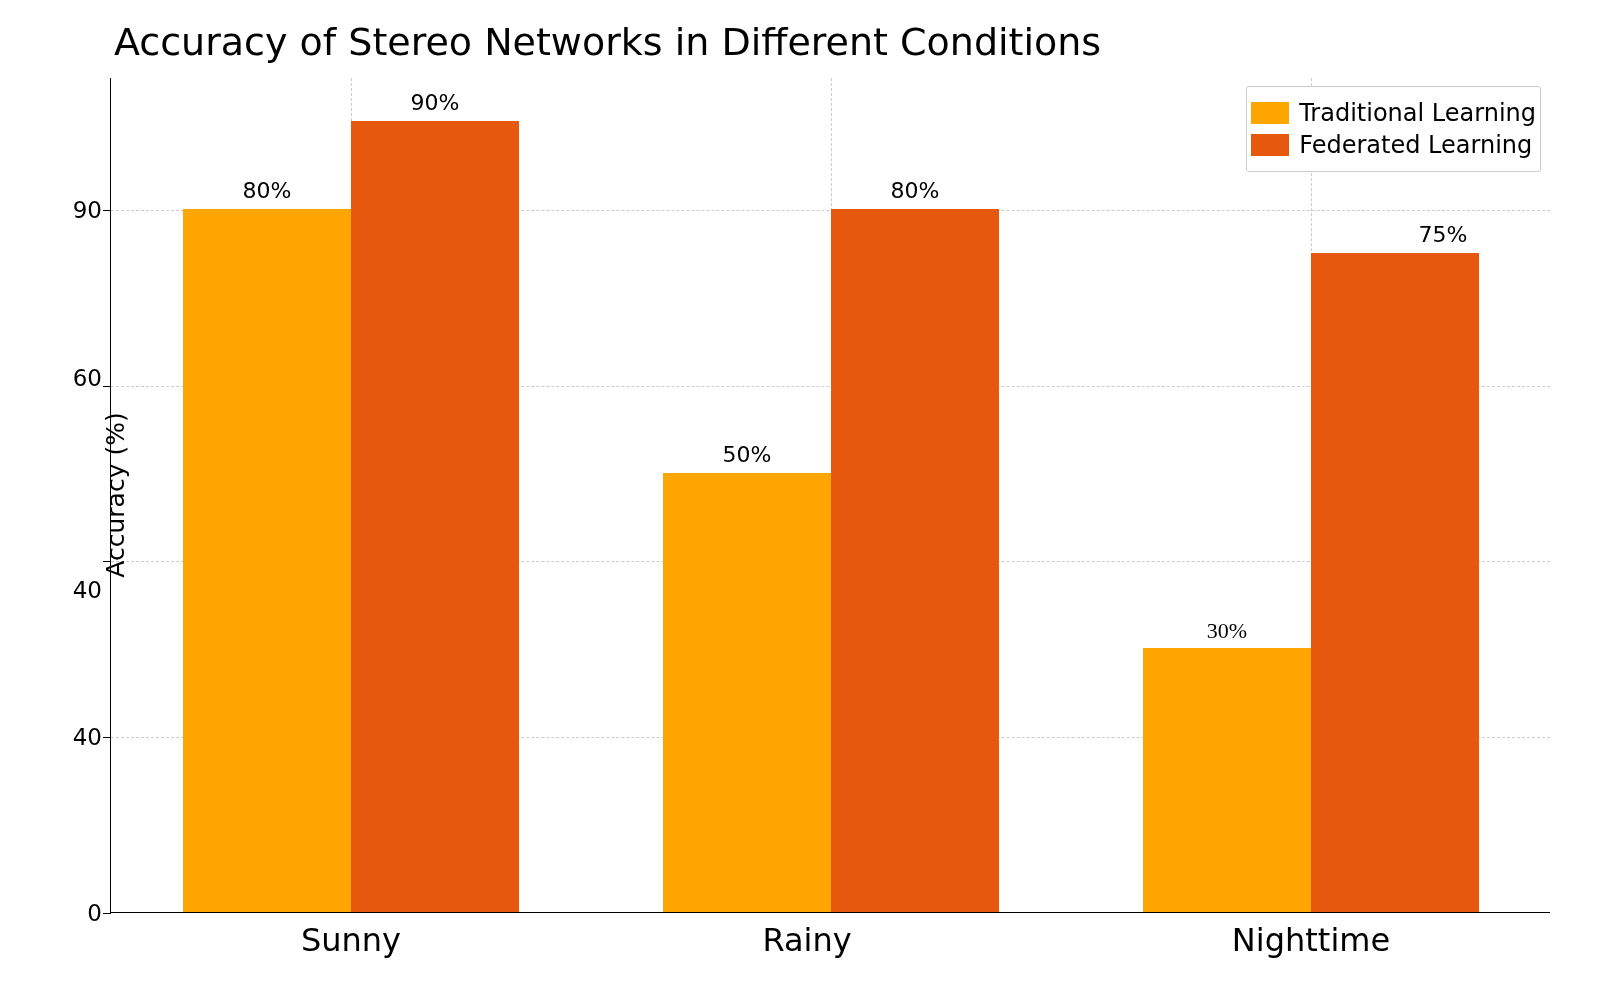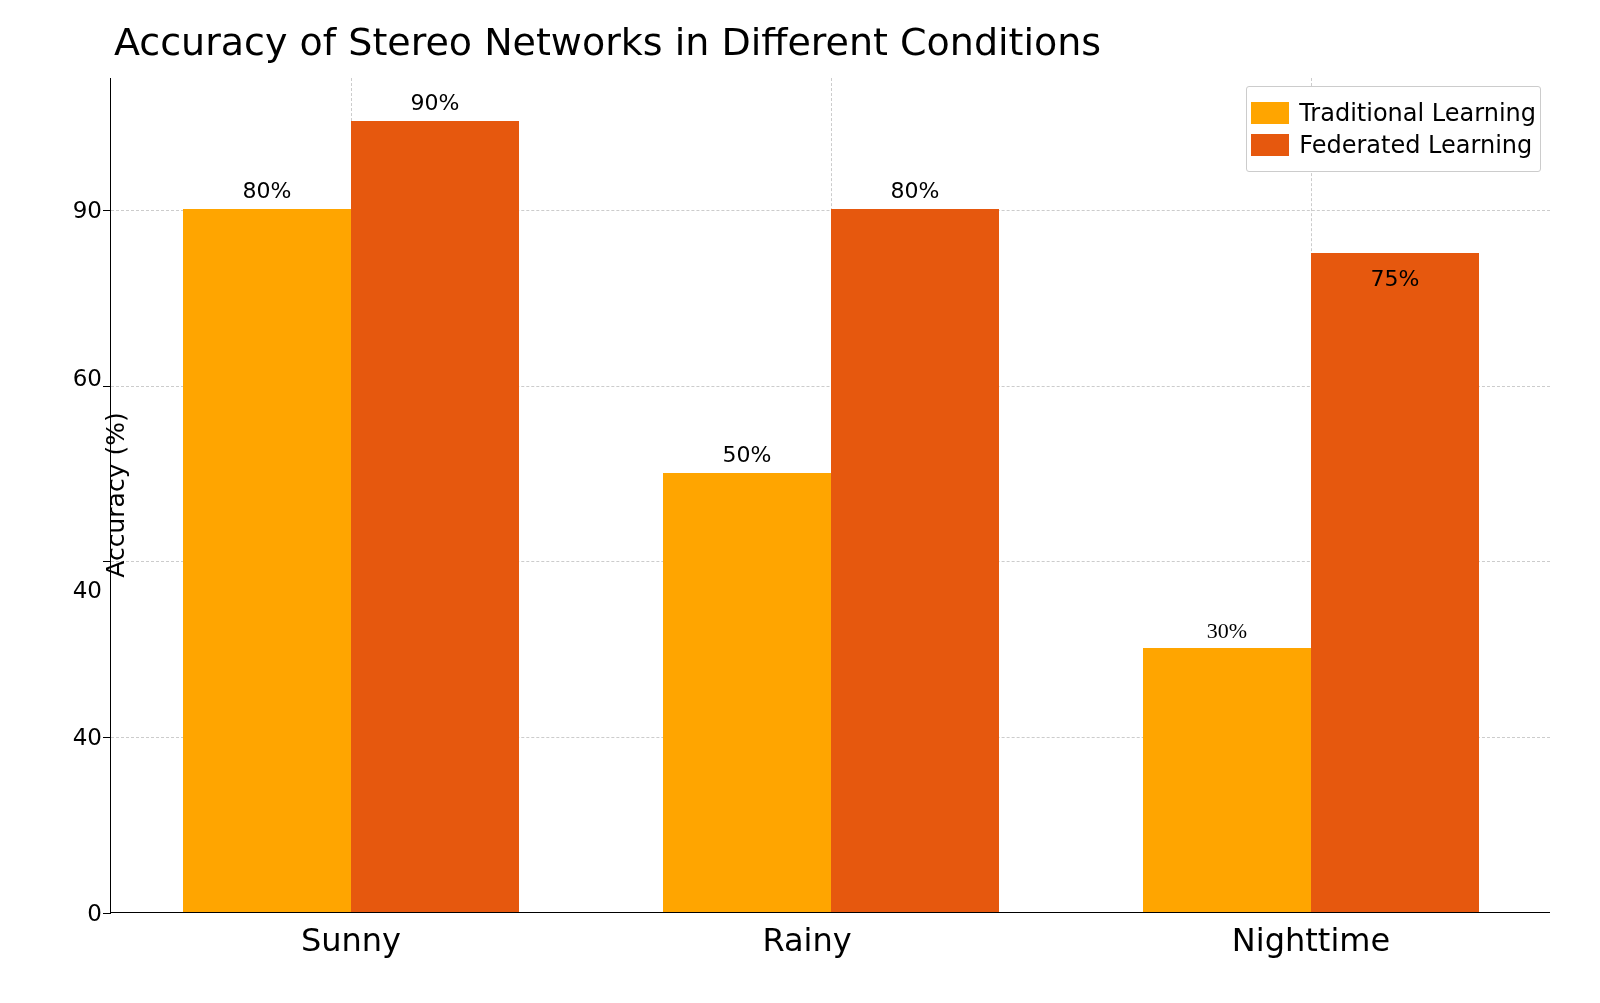--- a/index.html
+++ b/index.html
@@ -151,21 +151,21 @@
     <div class="bar bar-trad" style="left: 1032px; width: 168px; height: 263.7px;"></div>
     <div class="bar bar-fed" style="left: 1200px; width: 168px; height: 659.2px;"></div>
 
     <div class="bar-label" style="left: 156px; top: 100px;">80%</div>
     <div class="bar-label" style="left: 324px; top: 12px;">90%</div>
 
     <div class="bar-label" style="left: 636px; top: 364px; text-align: right;">50%</div>
     <div class="bar-label" style="left: 804px; top: 100px;">80%</div>
 
     <div class="bar-label" style="left: 1116px; top: 540px; font-family: Liberation Serif, serif;">30%</div>
-    <div class="bar-label" style="left: 1284px; top: 144px; margin-top: 44px;">75%</div>
+    <div class="bar-label" style="left: 1332px; top: 144px;">75%</div>
 
     <div class="x-tick-label" style="left: 240px;">Sunny</div>
     <div class="x-tick-label" style="left: 696px;">Rainy</div>
     <div class="x-tick-label" style="left: 1200px;">Nighttime</div>
 
     <div class="y-axis-label">Accuracy (%)</div>
 
     <div class="legend">
       <div class="legend-row">
         <div class="legend-swatch" style="background:#FFA500;"></div>

